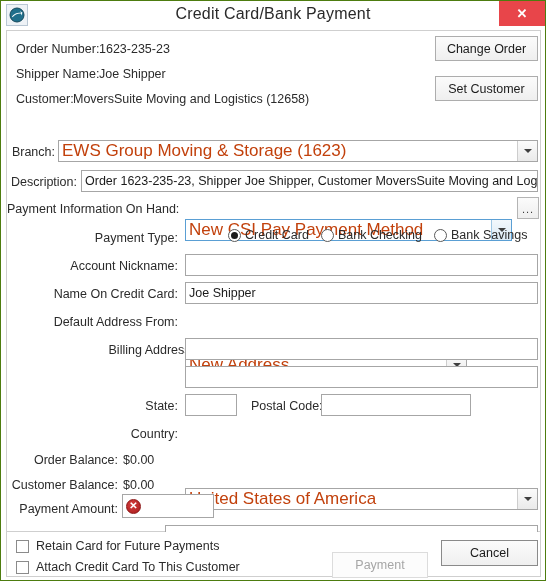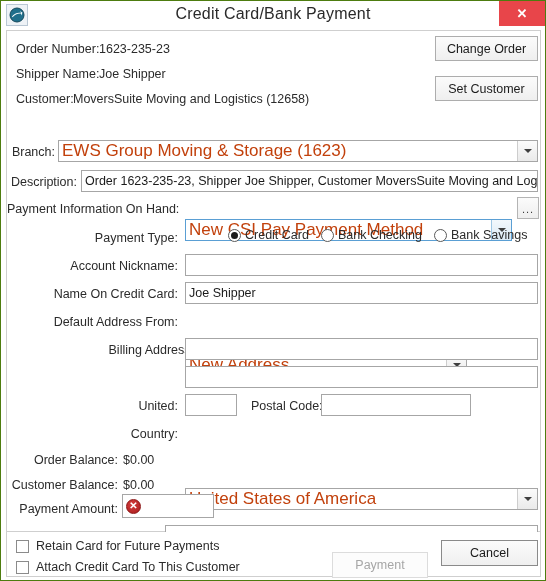--- a/index.html
+++ b/index.html
@@ -333,21 +333,21 @@
       <span class="arrow">
           <span class="chev"></span>
         </span>
     </div>
 
     <div class="abs lbl lbl-r" style="left:16px; top:311px; width:171px;">Billing Address:</div>
     <div class="abs tb" style="left:178px; top:307px; width:353px;"></div>
 
     <div class="abs tb" style="left:178px; top:335px; width:353px;"></div>
 
-    <div class="abs lbl lbl-r" style="left:0px; top:367px; width:171px;">United:</div>
+    <div class="abs lbl lbl-r" style="left:0px; top:367px; width:171px;">State:</div>
     <div class="abs tb" style="left:178px; top:363px; width:52px;"></div>
     <div class="abs lbl" style="left:244px; top:367px;">Postal Code:</div>
     <div class="abs tb" style="left:314px; top:363px; width:150px;"></div>
 
     <div class="abs lbl lbl-r" style="left:0px; top:395px; width:171px;">Country:</div>
     <div class="abs combo" style="left:178px; top:391px; width:353px;">
       <span>United States of America</span>
       <span class="arrow">
           <span class="chev"></span>
         </span>

